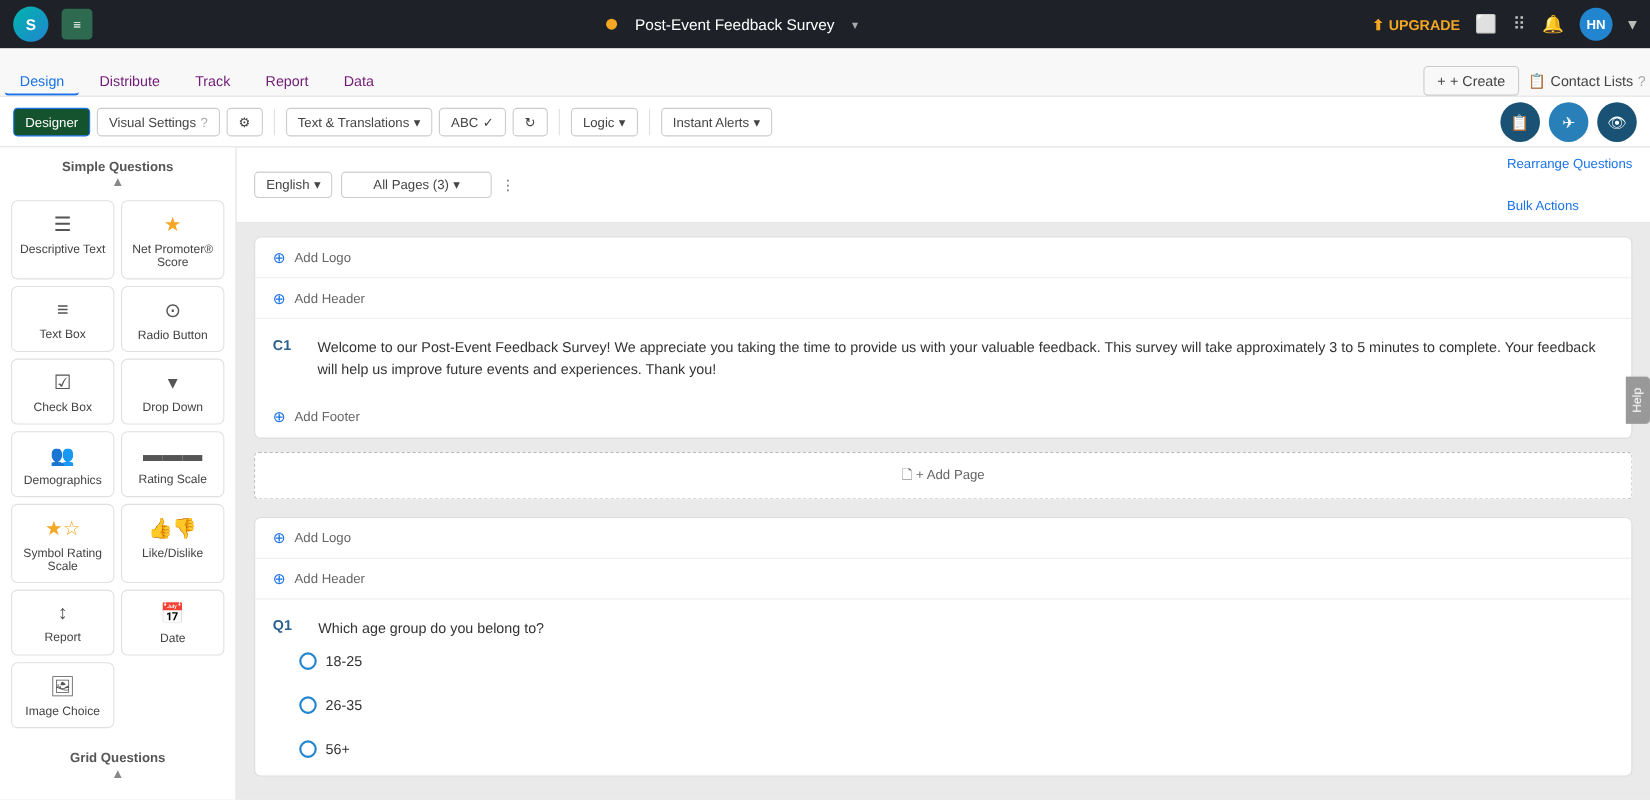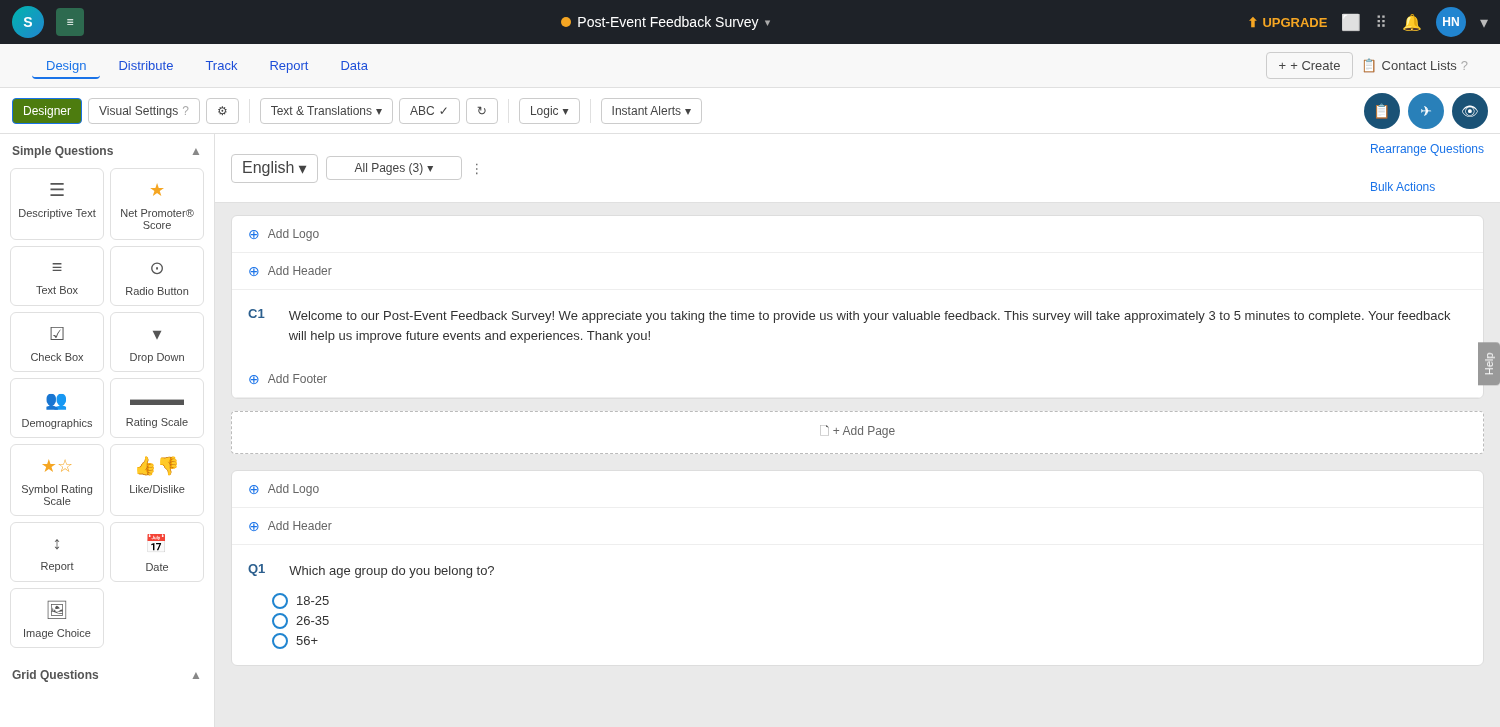--- a/index.html
+++ b/index.html
@@ -34,21 +34,21 @@
       align-items: center;
       justify-content: center;
       gap: 8px;
     }
     .survey-title {
       color: white;
       font-size: 14px;
       font-weight: 500;
       display: flex;
       align-items: center;
-      gap: 6px;
+      gap: 16px;
     }
     .survey-dot {
       width: 10px; height: 10px;
       background: #f5a623;
       border-radius: 50%;
     }
     .survey-dropdown-arrow { color: #aaa; font-size: 11px; }
     .top-bar-right {
       display: flex; align-items: center; gap: 14px;
     }
@@ -69,28 +69,28 @@
       display: flex; align-items: center; justify-content: center;
       color: white; font-size: 12px; font-weight: 600;
     }
 
     
     .second-nav {
       background: #f8f8f8;
       border-bottom: 1px solid #e0e0e0;
       height: 44px;
       display: flex;
-      align-items: center;
-      padding: 0 32px;
+      align-items: flex-end;
+      padding: 0 4px;
       gap: 4px;
     }
     .nav-tab {
       padding: 6px 14px;
       font-size: 13px;
-      color: #1d4ed8;
+      color: #701a75;
       cursor: pointer;
       border-radius: 4px;
       font-weight: 500;
     }
     .nav-tab.active {
       color: #1a73e8;
       border-bottom: 2px solid #1a73e8;
       padding-bottom: 4px;
     }
     .second-nav-right {
@@ -130,21 +130,21 @@
       background: transparent;
       border: 1px solid #ccc;
       border-radius: 4px;
       padding: 5px 10px;
       font-size: 12px;
       cursor: pointer;
       display: flex; align-items: center; gap: 4px;
       color: #444;
     }
     .toolbar-btn.active-btn {
-      background: #4d7c0f;
+      background: #14532d;
       color: white;
       border-color: #1a73e8;
     }
     .toolbar-separator { width: 1px; height: 24px; background: #e0e0e0; margin: 0 4px; }
     .toolbar-right {
       margin-left: auto;
       display: flex; align-items: center; gap: 8px;
     }
     .icon-circle-btn {
       width: 36px; height: 36px;
@@ -189,20 +189,21 @@
       color: #1a73e8;
     }
     .section-header {
       display: flex;
       align-items: center;
       justify-content: space-between;
       padding: 10px 12px 6px;
       font-size: 12px;
       font-weight: 600;
       color: #555;
+      flex-direction: column;
     }
     .section-header .collapse-icon { cursor: pointer; color: #888; }
     .question-types-grid {
       display: grid;
       grid-template-columns: 1fr 1fr;
       gap: 6px;
       padding: 4px 10px 10px;
     }
     .qtype-item {
       border: 1px solid #e0e0e0;
@@ -235,21 +236,21 @@
       padding: 8px 16px;
       display: flex;
       align-items: center;
       gap: 8px;
     }
     .lang-btn {
       background: transparent;
       border: 1px solid #ccc;
       border-radius: 4px;
       padding: 4px 10px;
-      font-size: 16px;
+      font-size: 12px;
       cursor: pointer;
       display: flex; align-items: center; gap: 4px;
       color: #444;
     }
     .pages-btn {
       background: transparent;
       border: 1px solid #ccc;
       border-radius: 4px;
       padding: 4px 28px;
       font-size: 12px;
@@ -318,21 +319,21 @@
     .q-text {
       font-size: 13px;
       color: #333;
       line-height: 1.5;
     }
     .radio-options {
       margin-top: 12px;
       margin-left: 24px;
       display: flex;
       flex-direction: column;
-      gap: 4px;
+      gap: 24px;
     }
     .radio-option {
       display: flex;
       align-items: center;
       gap: 8px;
       font-size: 13px;
       color: #333;
     }
     .radio-circle {
       width: 16px; height: 16px;

